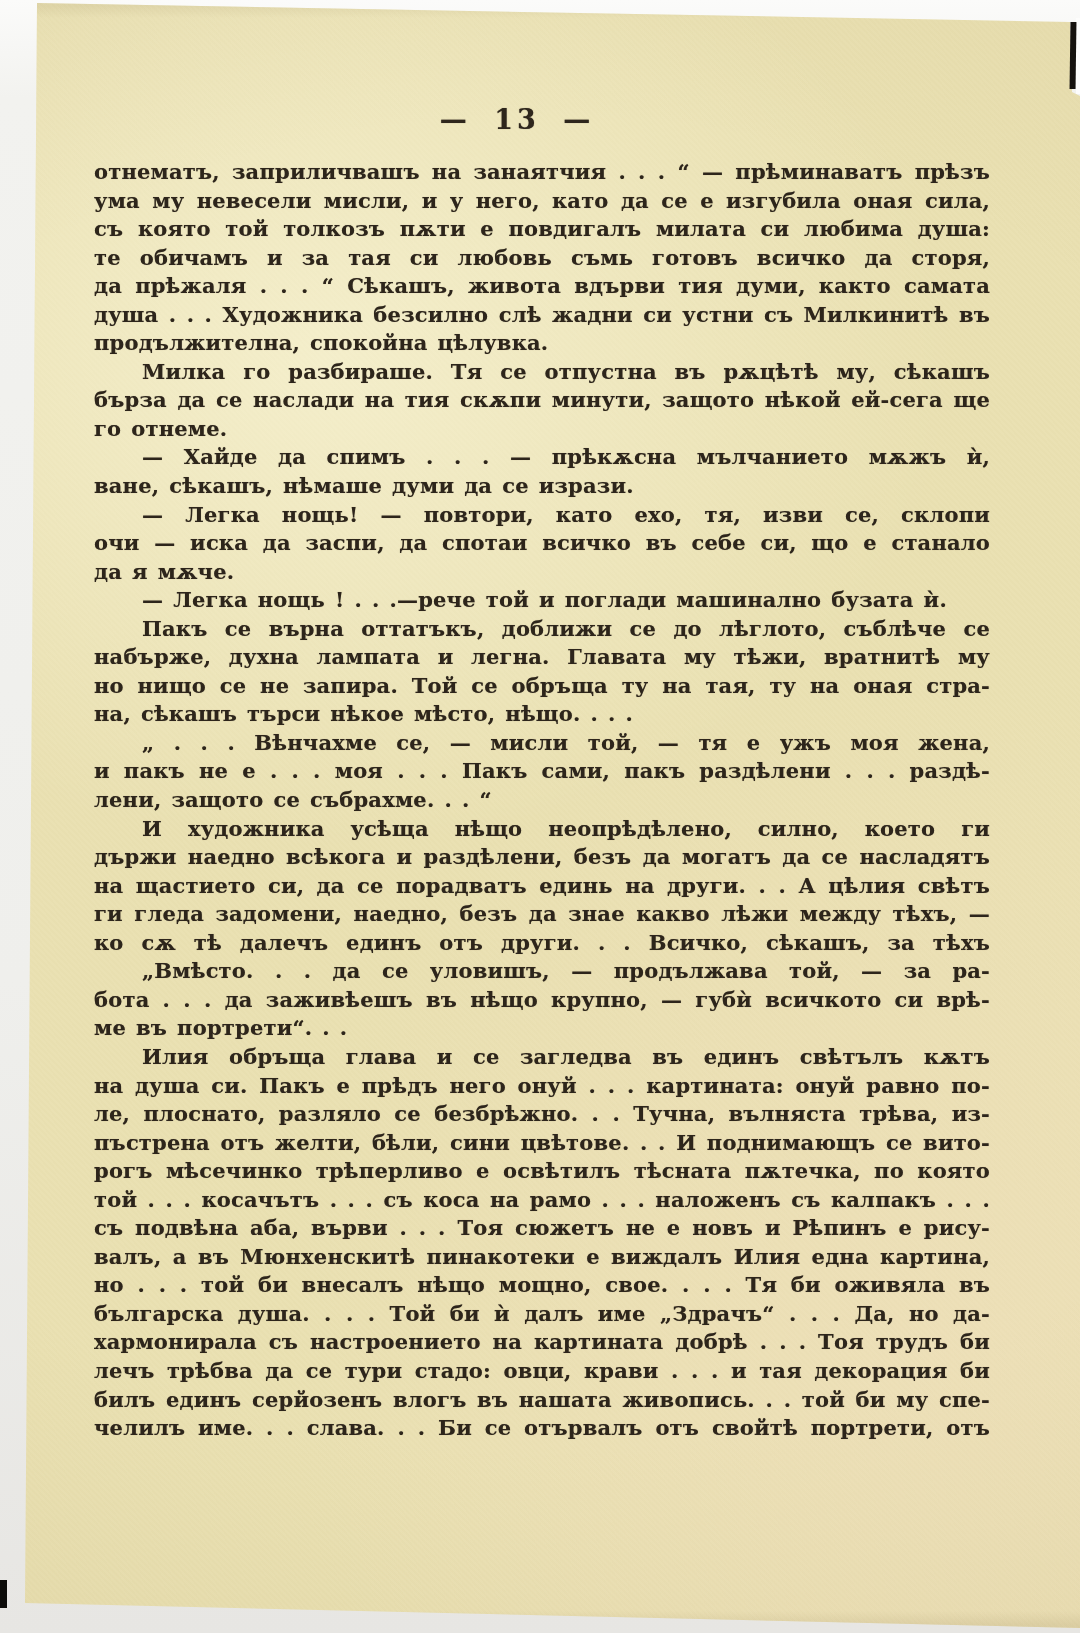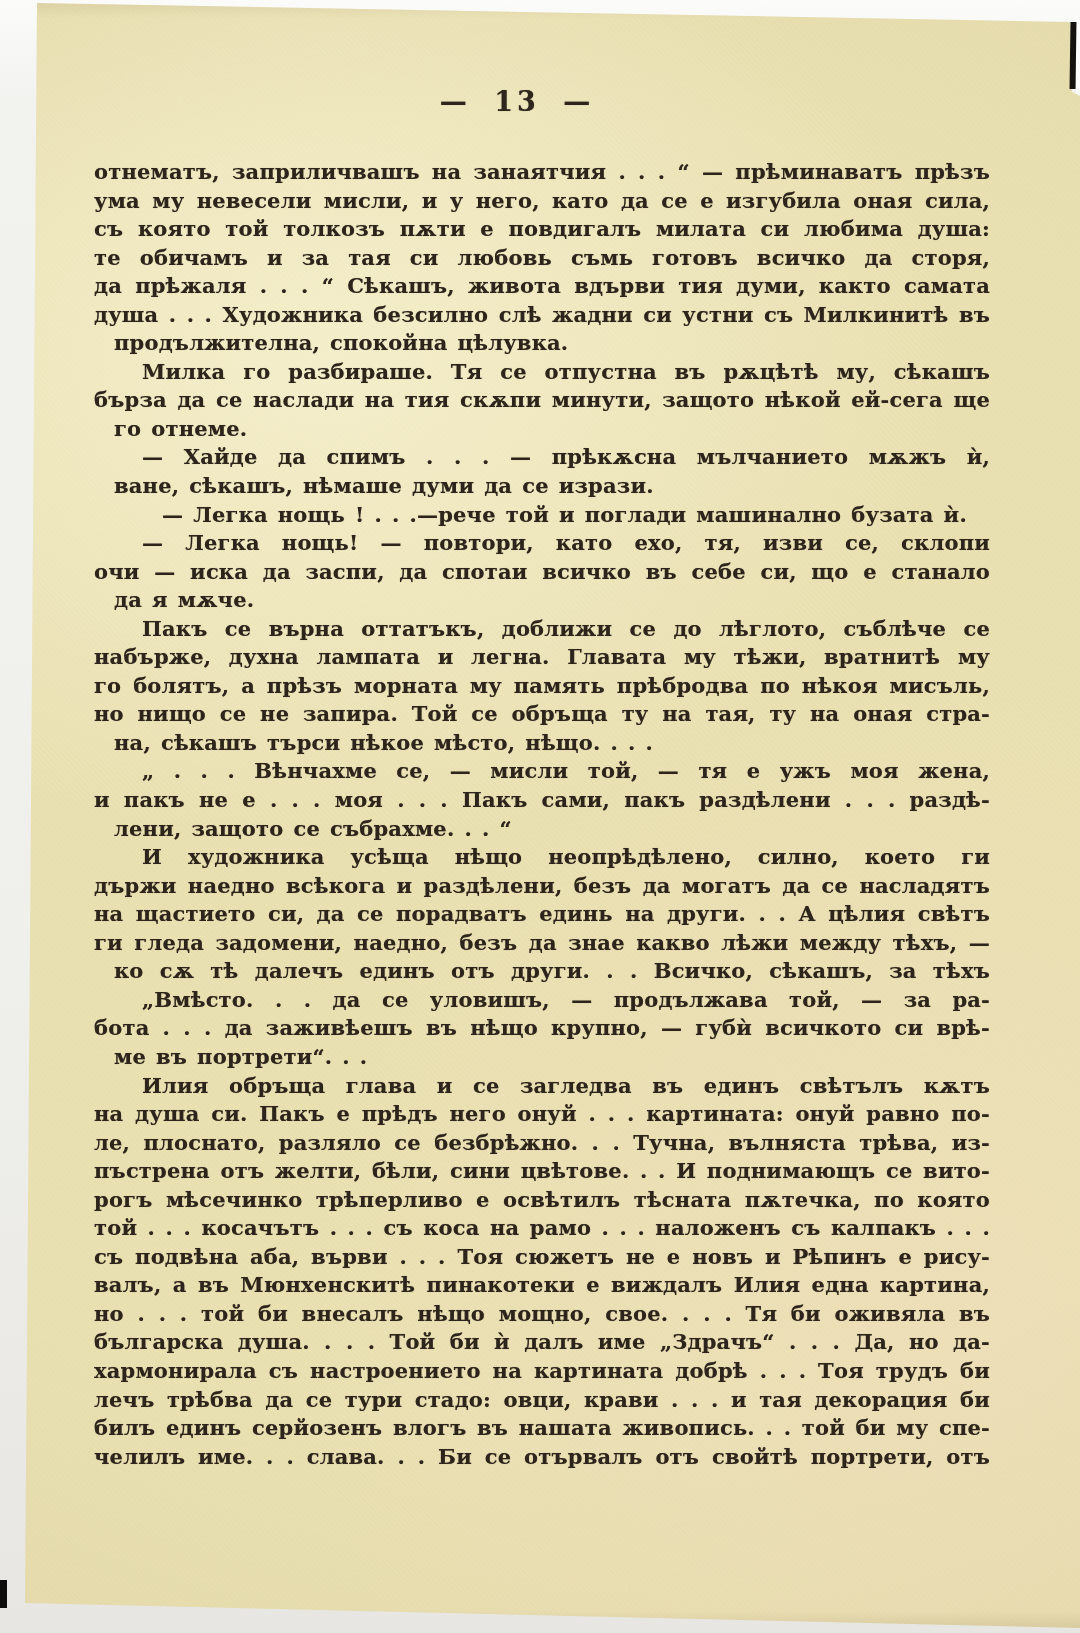--- a/index.html
+++ b/index.html
@@ -30,37 +30,37 @@
     position:absolute;left:1070px;top:22px;width:6px;height:67px;
     background:#15120e;transform:rotate(0.8deg);
   }
   .white-strip{
     position:absolute;left:1076px;top:18px;width:4px;height:76px;background:#fdfdfc;
   }
   .corner-mark{
     position:absolute;left:0;top:1580px;width:7px;height:28px;background:#0d0c0a;
   }
   .page-number{
-    position:absolute;left:94px;top:86px;width:846px;
+    position:absolute;left:94px;top:104px;width:846px;
     text-align:center;font-size:27px;font-weight:700;color:#2e261c;
     letter-spacing:4px;word-spacing:10px;
     text-shadow:0 0 1px rgba(46,38,28,0.45);
   }
   .text-block{
     position:absolute;left:94px;top:158px;width:896px;
     font-size:21px;font-weight:700;color:#2d251b;
     letter-spacing:0.2px;word-spacing:2.5px;
     text-shadow:0 0 0.7px rgba(46,38,28,0.45);
   }
   .line{
     height:28.55px;line-height:28.55px;overflow:hidden;
     text-align:justify;text-align-last:justify;white-space:normal;
   }
   .line.indent{text-indent:48px;}
-  .line.final{text-align-last:left;margin-left:20px;}
+  .line.final{text-align-last:left;}
 </style>
 </head>
 <body>
 
 <div class="paper"></div>
 <div class="paper-edge-shade"></div>
 <div class="white-strip"></div>
 <div class="binding-line"></div>
 <div class="corner-mark"></div>
 
@@ -81,31 +81,30 @@
       <div class="line">бърза да се наслади на тия скѫпи минути, защото нѣкой ей-сега ще ѝ</div>
       <div class="line final">го отнеме.</div>
     </div>
     <div>
       <div class="line indent">— Хайде да спимъ . . . — прѣкѫсна мълчанието мѫжъ ѝ,</div>
     </div>
     <div>
       <div class="line final">ване, сѣкашъ, нѣмаше думи да се изрази.</div>
     </div>
     <div>
-      <div class="line indent final">— Легка нощь ! . . .—рече той и поглади машинално бузата ѝ.</div>
-    </div>
-    <div>
       <div class="line indent">— Легка нощь! — повтори, като ехо, тя, изви се, склопи</div>
       <div class="line">очи — иска да заспи, да спотаи всичко въ себе си, що е станало</div>
       <div class="line final">да я мѫче.</div>
     </div>
     <div>
+      <div class="line indent final">— Легка нощь ! . . .—рече той и поглади машинално бузата ѝ.</div>
+    </div>
+    <div>
       <div class="line indent">Пакъ се върна оттатъкъ, доближи се до лѣглото, съблѣче се</div>
       <div class="line">набърже, духна лампата и легна. Главата му тѣжи, вратнитѣ му жили</div>
-      <div class="line">го болятъ, а прѣзъ морната му память прѣбродва по нѣкоя мисъль,</div>
       <div class="line">но нищо се не запира. Той се обръща ту на тая, ту на оная стра-</div>
       <div class="line final">на, сѣкашъ търси нѣкое мѣсто, нѣщо. . . .</div>
     </div>
     <div>
       <div class="line indent">„ . . . Вѣнчахме се, — мисли той, — тя е ужъ моя жена,</div>
       <div class="line">и пакъ не е . . . моя . . . Пакъ сами, пакъ раздѣлени . . . раздѣ-</div>
       <div class="line final">лени, защото се събрахме. . . “</div>
     </div>
     <div>
       <div class="line indent">И художника усѣща нѣщо неопрѣдѣлено, силно, което ги</div>

